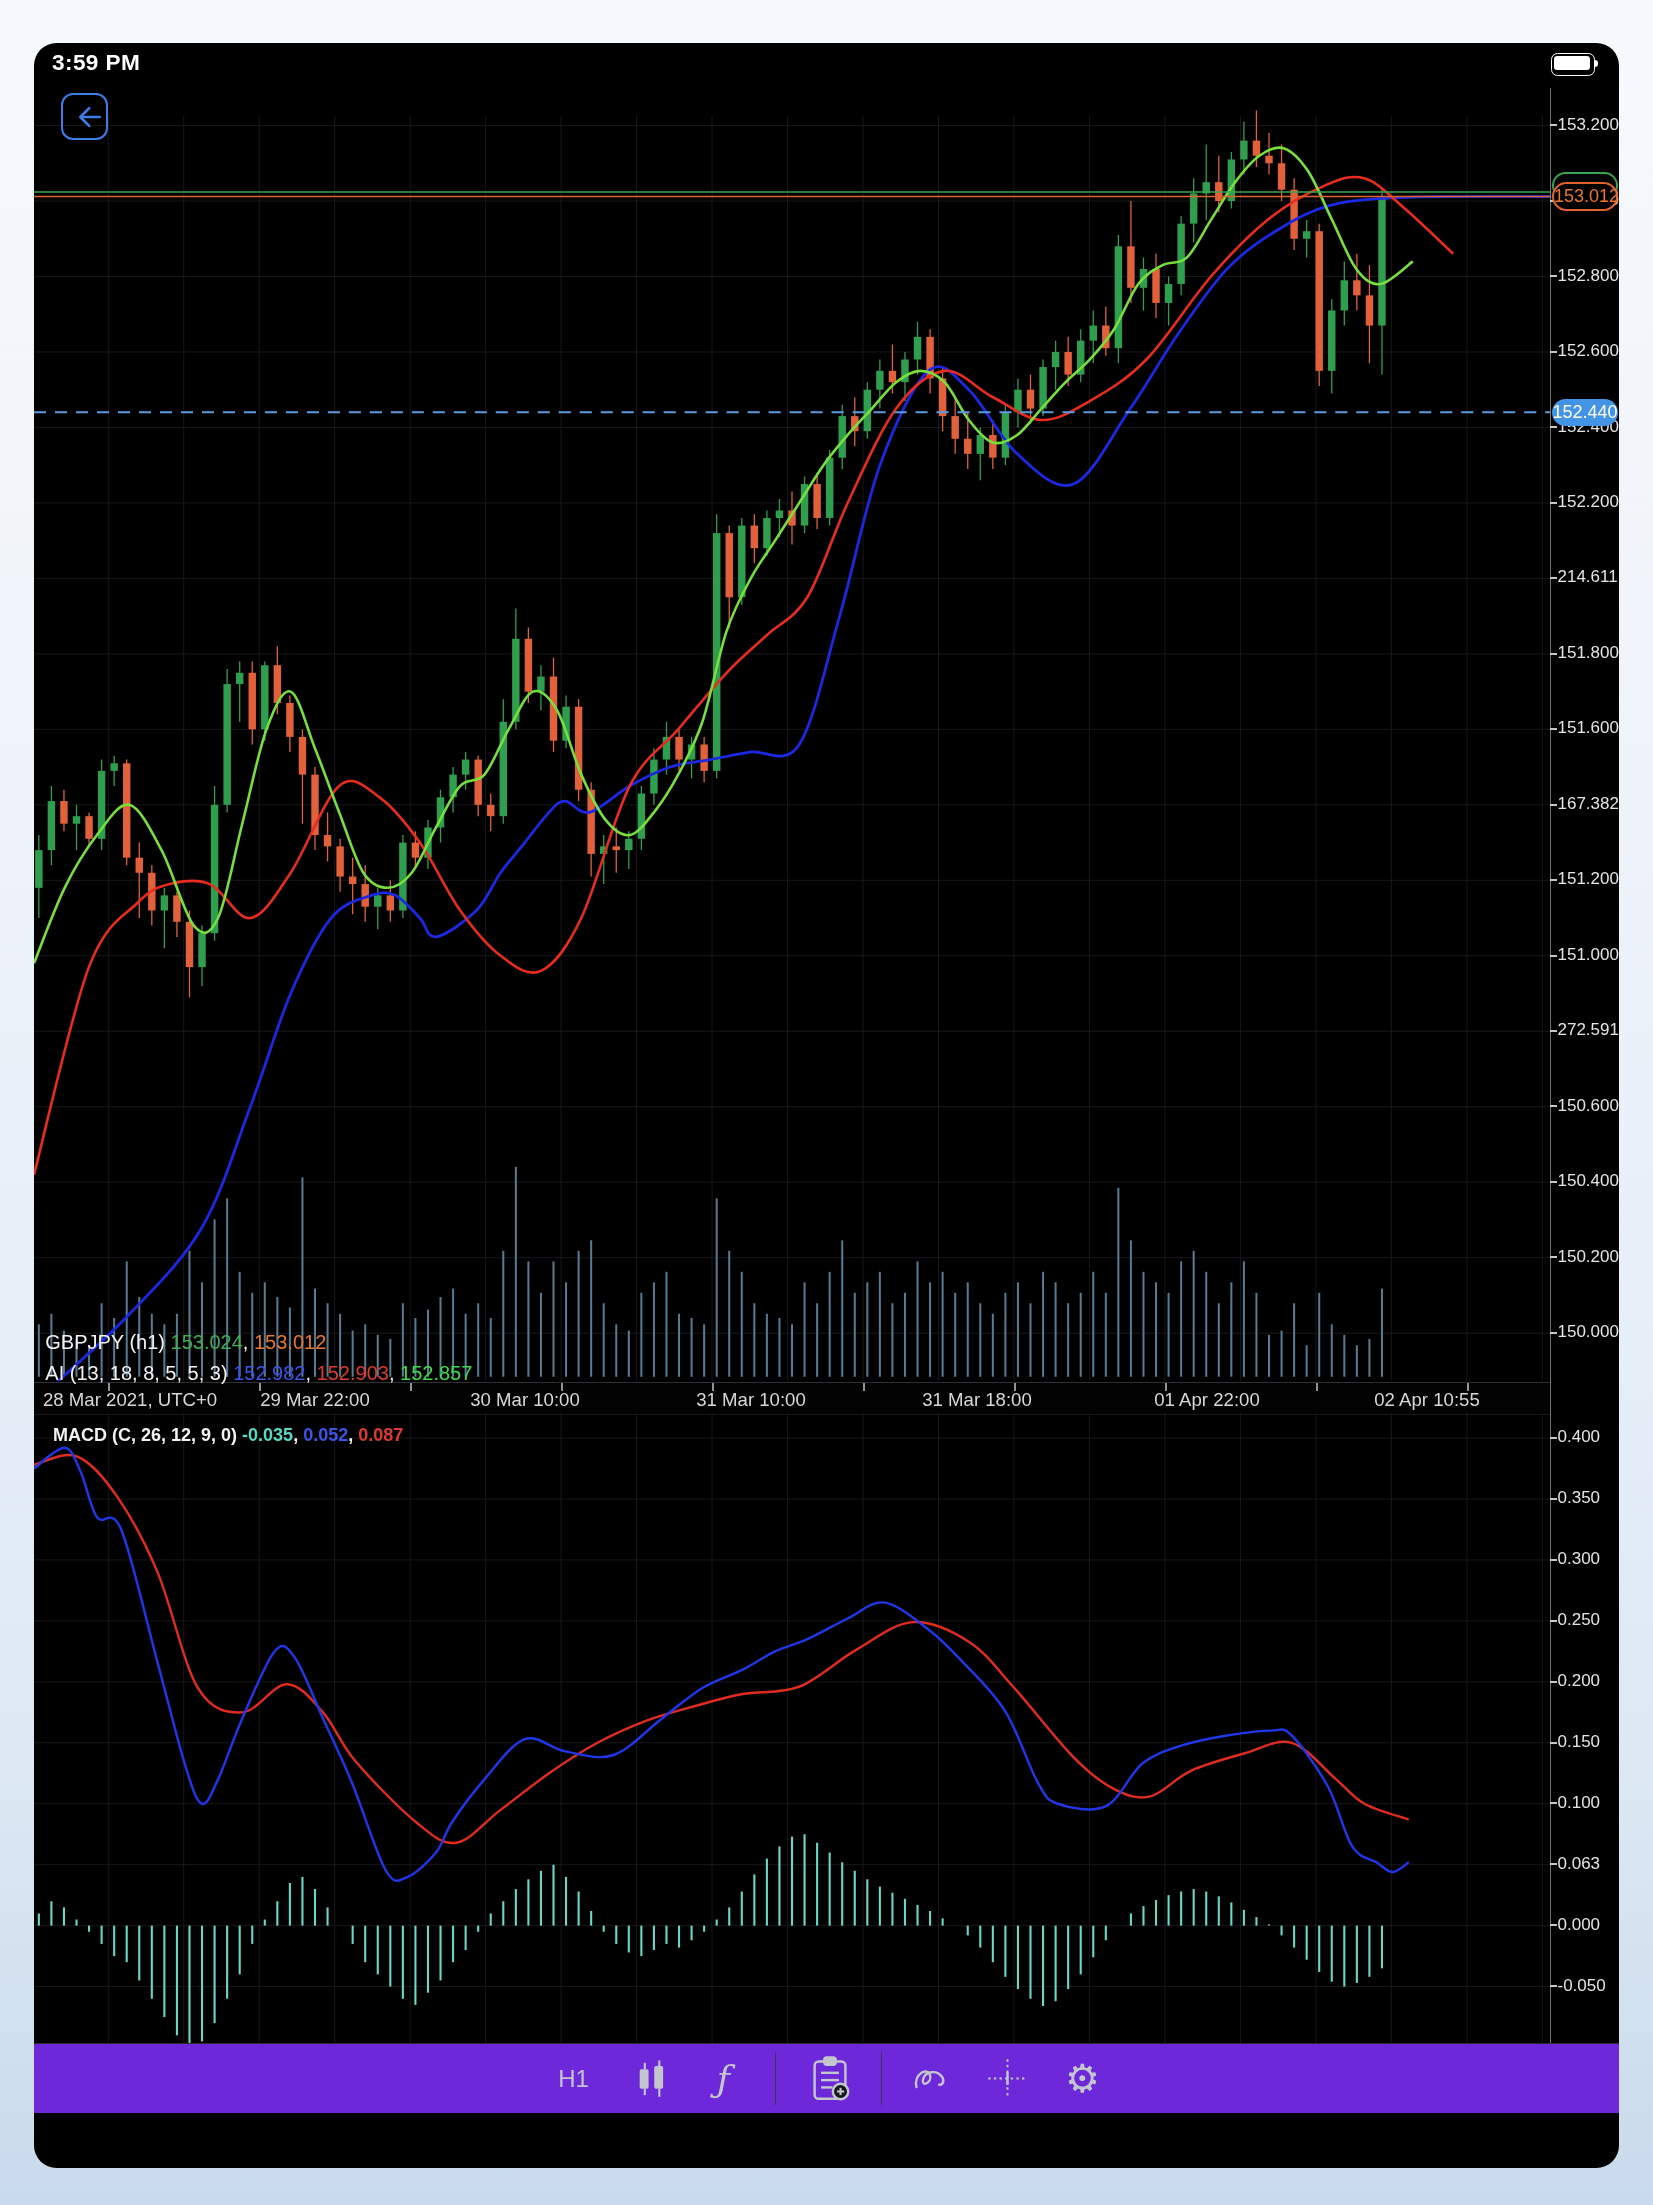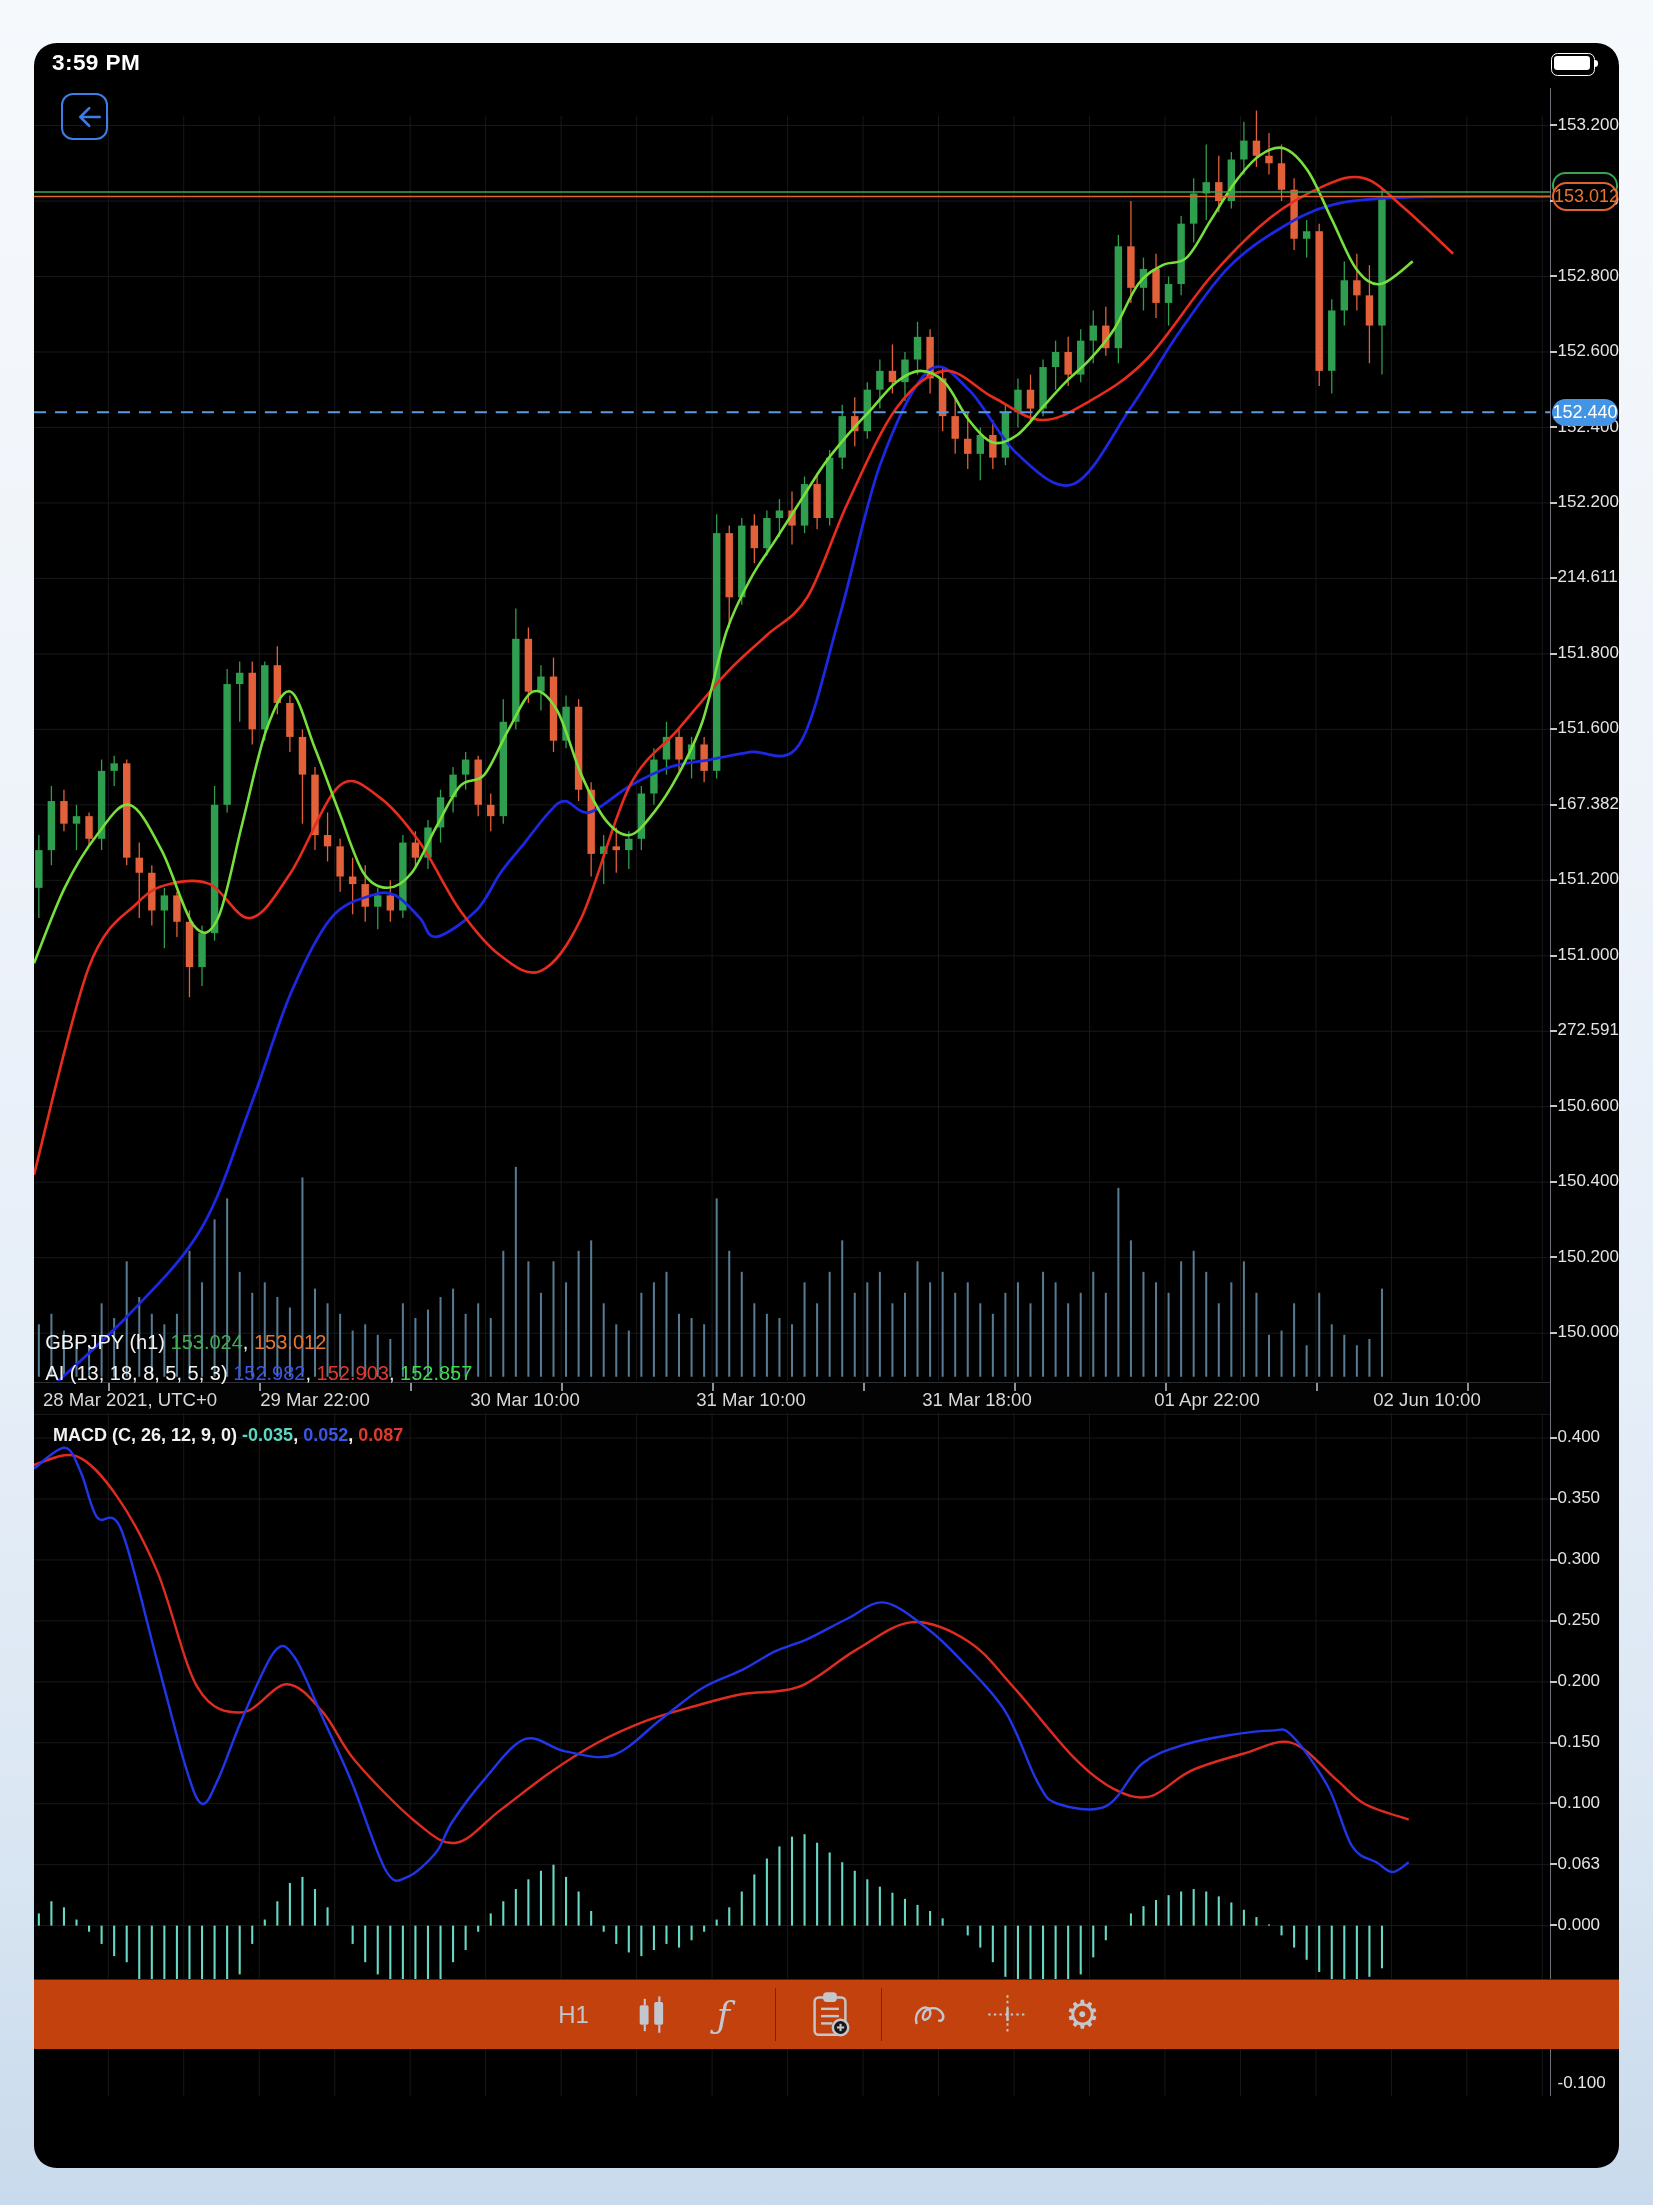--- a/index.html
+++ b/index.html
@@ -19,21 +19,21 @@
   .axis-col{position:absolute;left:1516px;top:45px;width:69px;height:2008px;border-left:1.2px solid #70747a;}
   .axis-label{position:absolute;left:6.5px;color:#e4e4e4;font-size:17px;white-space:nowrap;}
   .axis-tick{position:absolute;left:-0.8px;width:6.5px;height:1.6px;background:#c8c8c8;}
   .info-line{position:absolute;left:11.3px;font-size:20px;white-space:nowrap;color:#f2f2f2;z-index:5;}
   .date-row{position:absolute;left:0;top:1339px;width:1516px;height:31px;background:#030303;border-top:0.8px solid #2e2f33;border-bottom:0.8px solid #17181b;}
   .date-label{position:absolute;top:5.7px;color:#d8d8d8;font-size:18.6px;white-space:nowrap;transform:translateX(-50%);}
   .date-label.left{transform:none;}
   .date-tick{position:absolute;top:0;width:1.6px;height:8px;background:#8f9398;}
   .macd-header{position:absolute;left:19px;top:1382px;font-size:18px;color:#f2f2f2;white-space:nowrap;z-index:5;font-weight:bold;}
   .pill{position:absolute;box-sizing:border-box;border-radius:14.5px;font-size:18px;text-align:center;z-index:6;}
-  .toolbar{position:absolute;left:0;top:1936px;width:1585px;height:69px;background:#c2410c;border-top:0.8px solid #2c2d30;}
+  .toolbar{position:absolute;left:0;top:2000px;width:1585px;height:69px;background:#6d28d9;border-top:0.8px solid #2c2d30;}
   .tb-item{position:absolute;top:0;height:69px;display:flex;align-items:center;justify-content:center;color:#c3c7cd;cursor:pointer;}
   .tb-sep{position:absolute;top:8px;width:0.8px;height:53px;background:#3b3c40;}
   .tb-label{font-size:24px;color:#c3c7cd;}
   .gear-glyph{font-size:39px;color:#c3c7cd;font-family:"DejaVu Sans",sans-serif;}
 </style>
 </head>
 <body>
 
 <div class="device">
 
@@ -445,21 +445,21 @@
       <div class="date-tick" style="left: 980px;"></div>
       <div class="date-tick" style="left: 1131px;"></div>
       <div class="date-tick" style="left: 1282px;"></div>
       <div class="date-tick" style="left: 1433px;"></div>
       <div class="date-label left" style="left: 9px;">28 Mar 2021, UTC+0</div>
       <div class="date-label" style="left: 281px;">29 Mar 22:00</div>
       <div class="date-label" style="left: 491px;">30 Mar 10:00</div>
       <div class="date-label" style="left: 717px;">31 Mar 10:00</div>
       <div class="date-label" style="left: 943px;">31 Mar 18:00</div>
       <div class="date-label" style="left: 1173px;">01 Apr 22:00</div>
-      <div class="date-label" style="left: 1393px;">02 Jun 10:00</div>
+      <div class="date-label" style="left: 1393px;">02 Apr 10:55</div>
     </div>
 
   <div class="macd-header">
     <span>MACD (C, 26, 12, 9, 0)</span><span> </span>
     <span style="color:#5ad8c2;">-0.035</span><span>, </span>
     <span style="color:#3a55e8;">0.052</span><span>, </span>
     <span style="color:#e03a2e;">0.087</span>
   </div>
 
   <svg id="macd-chart" class="chart-svg" width="1516" height="683" style="top:1370px;left:0;" viewBox="0 0 1878 846">

